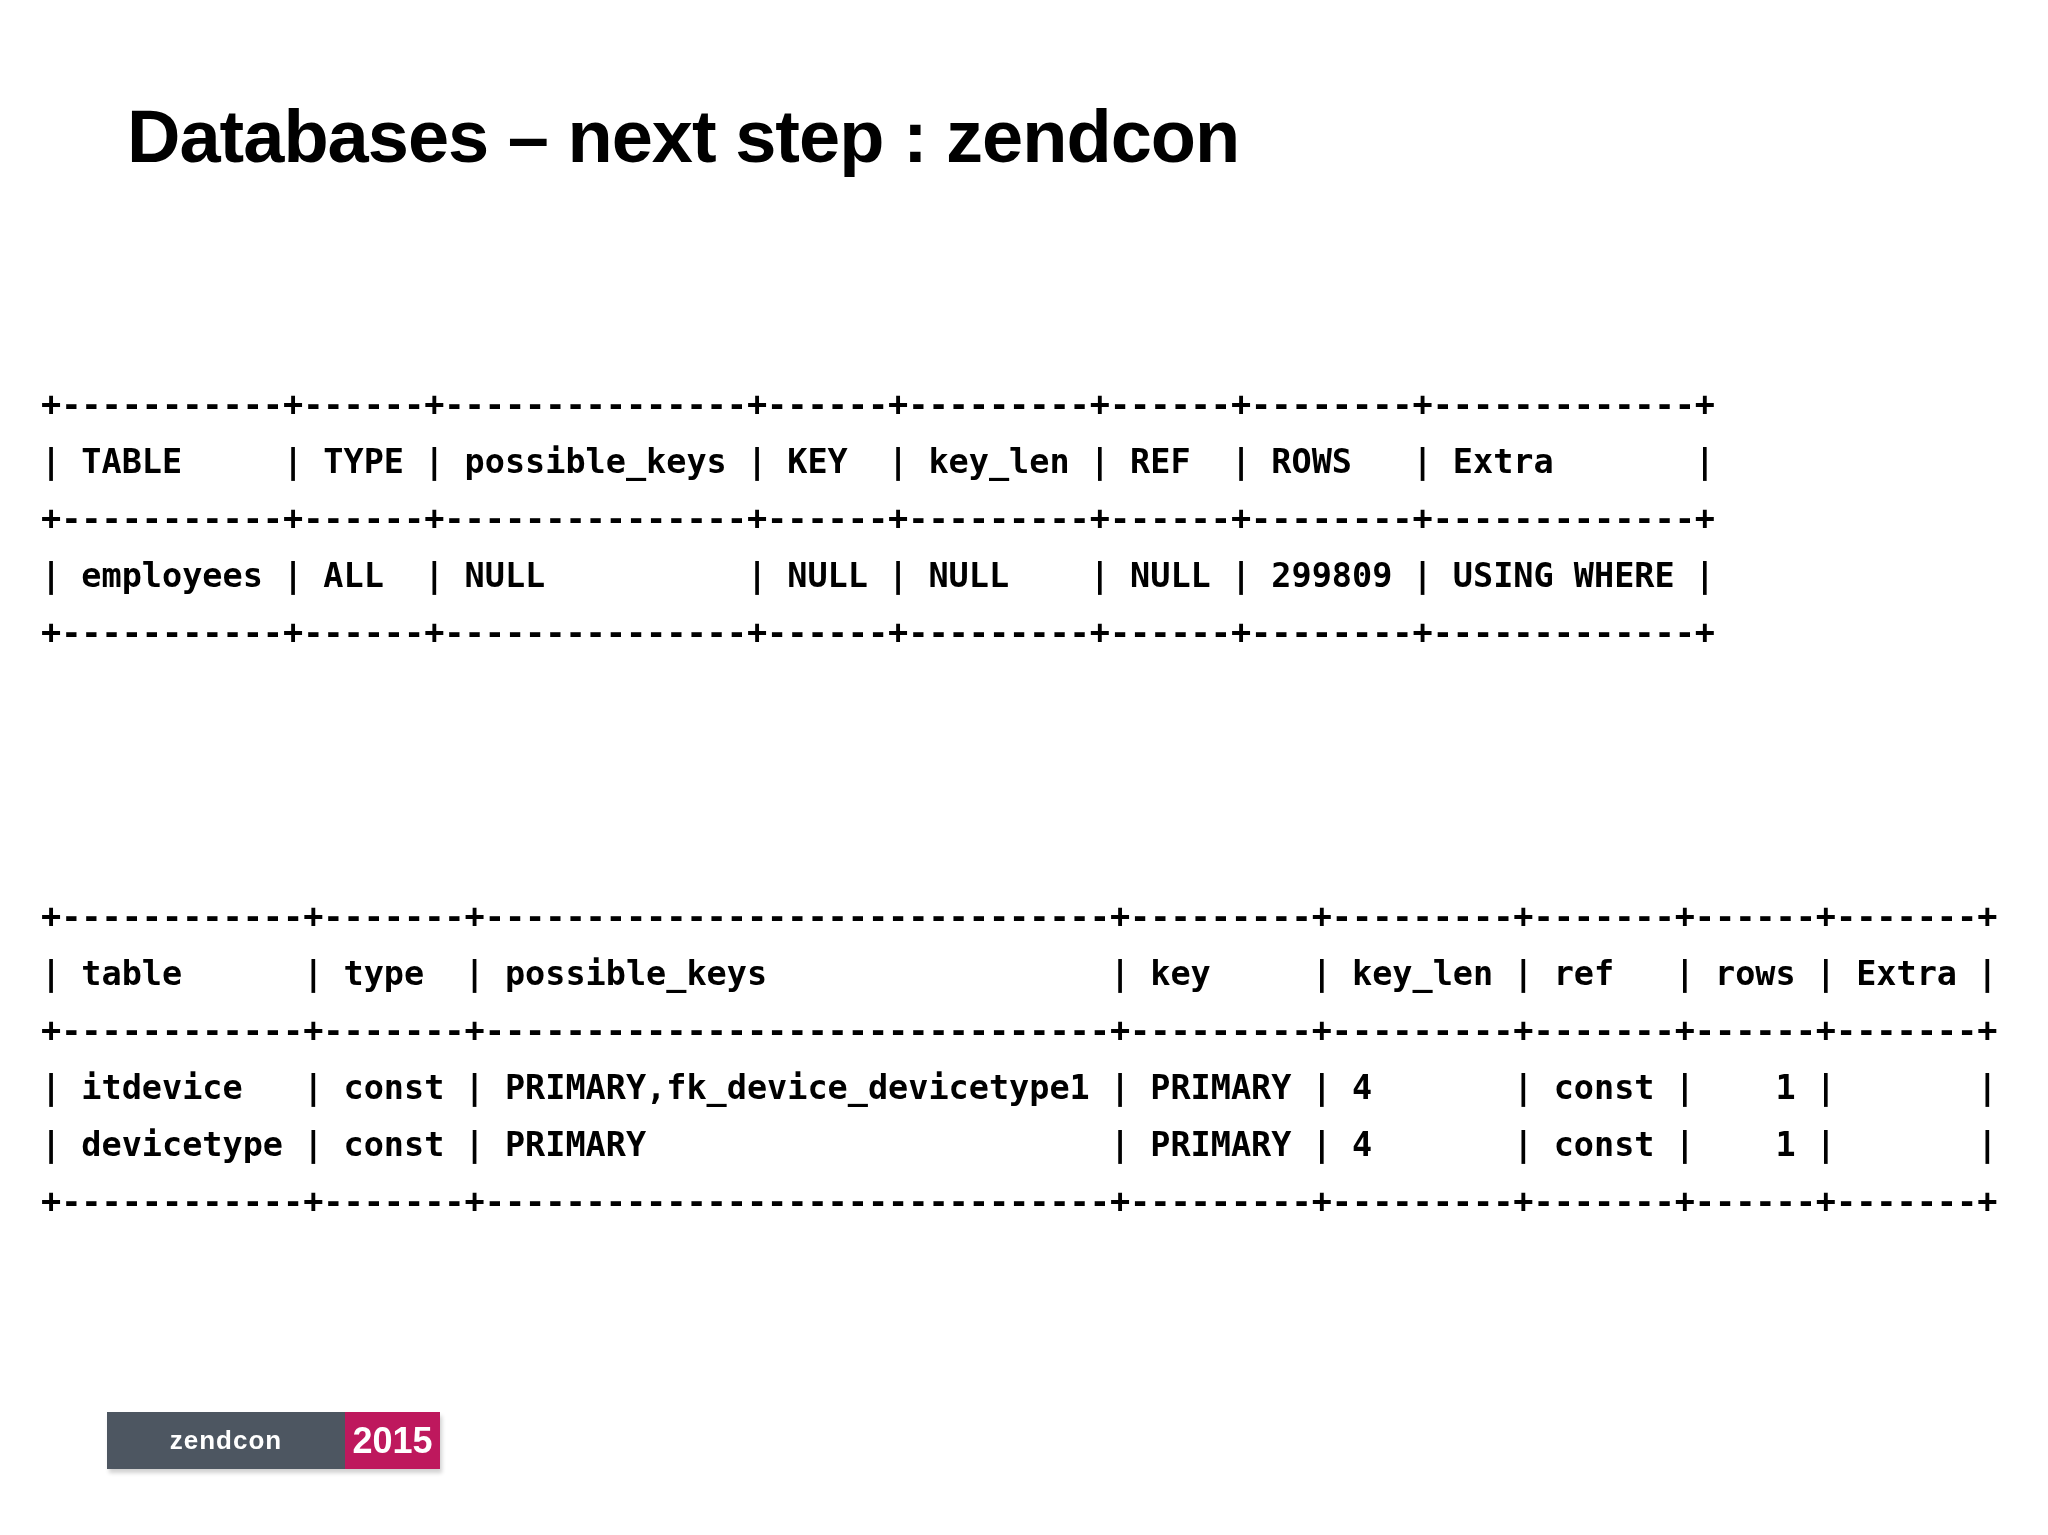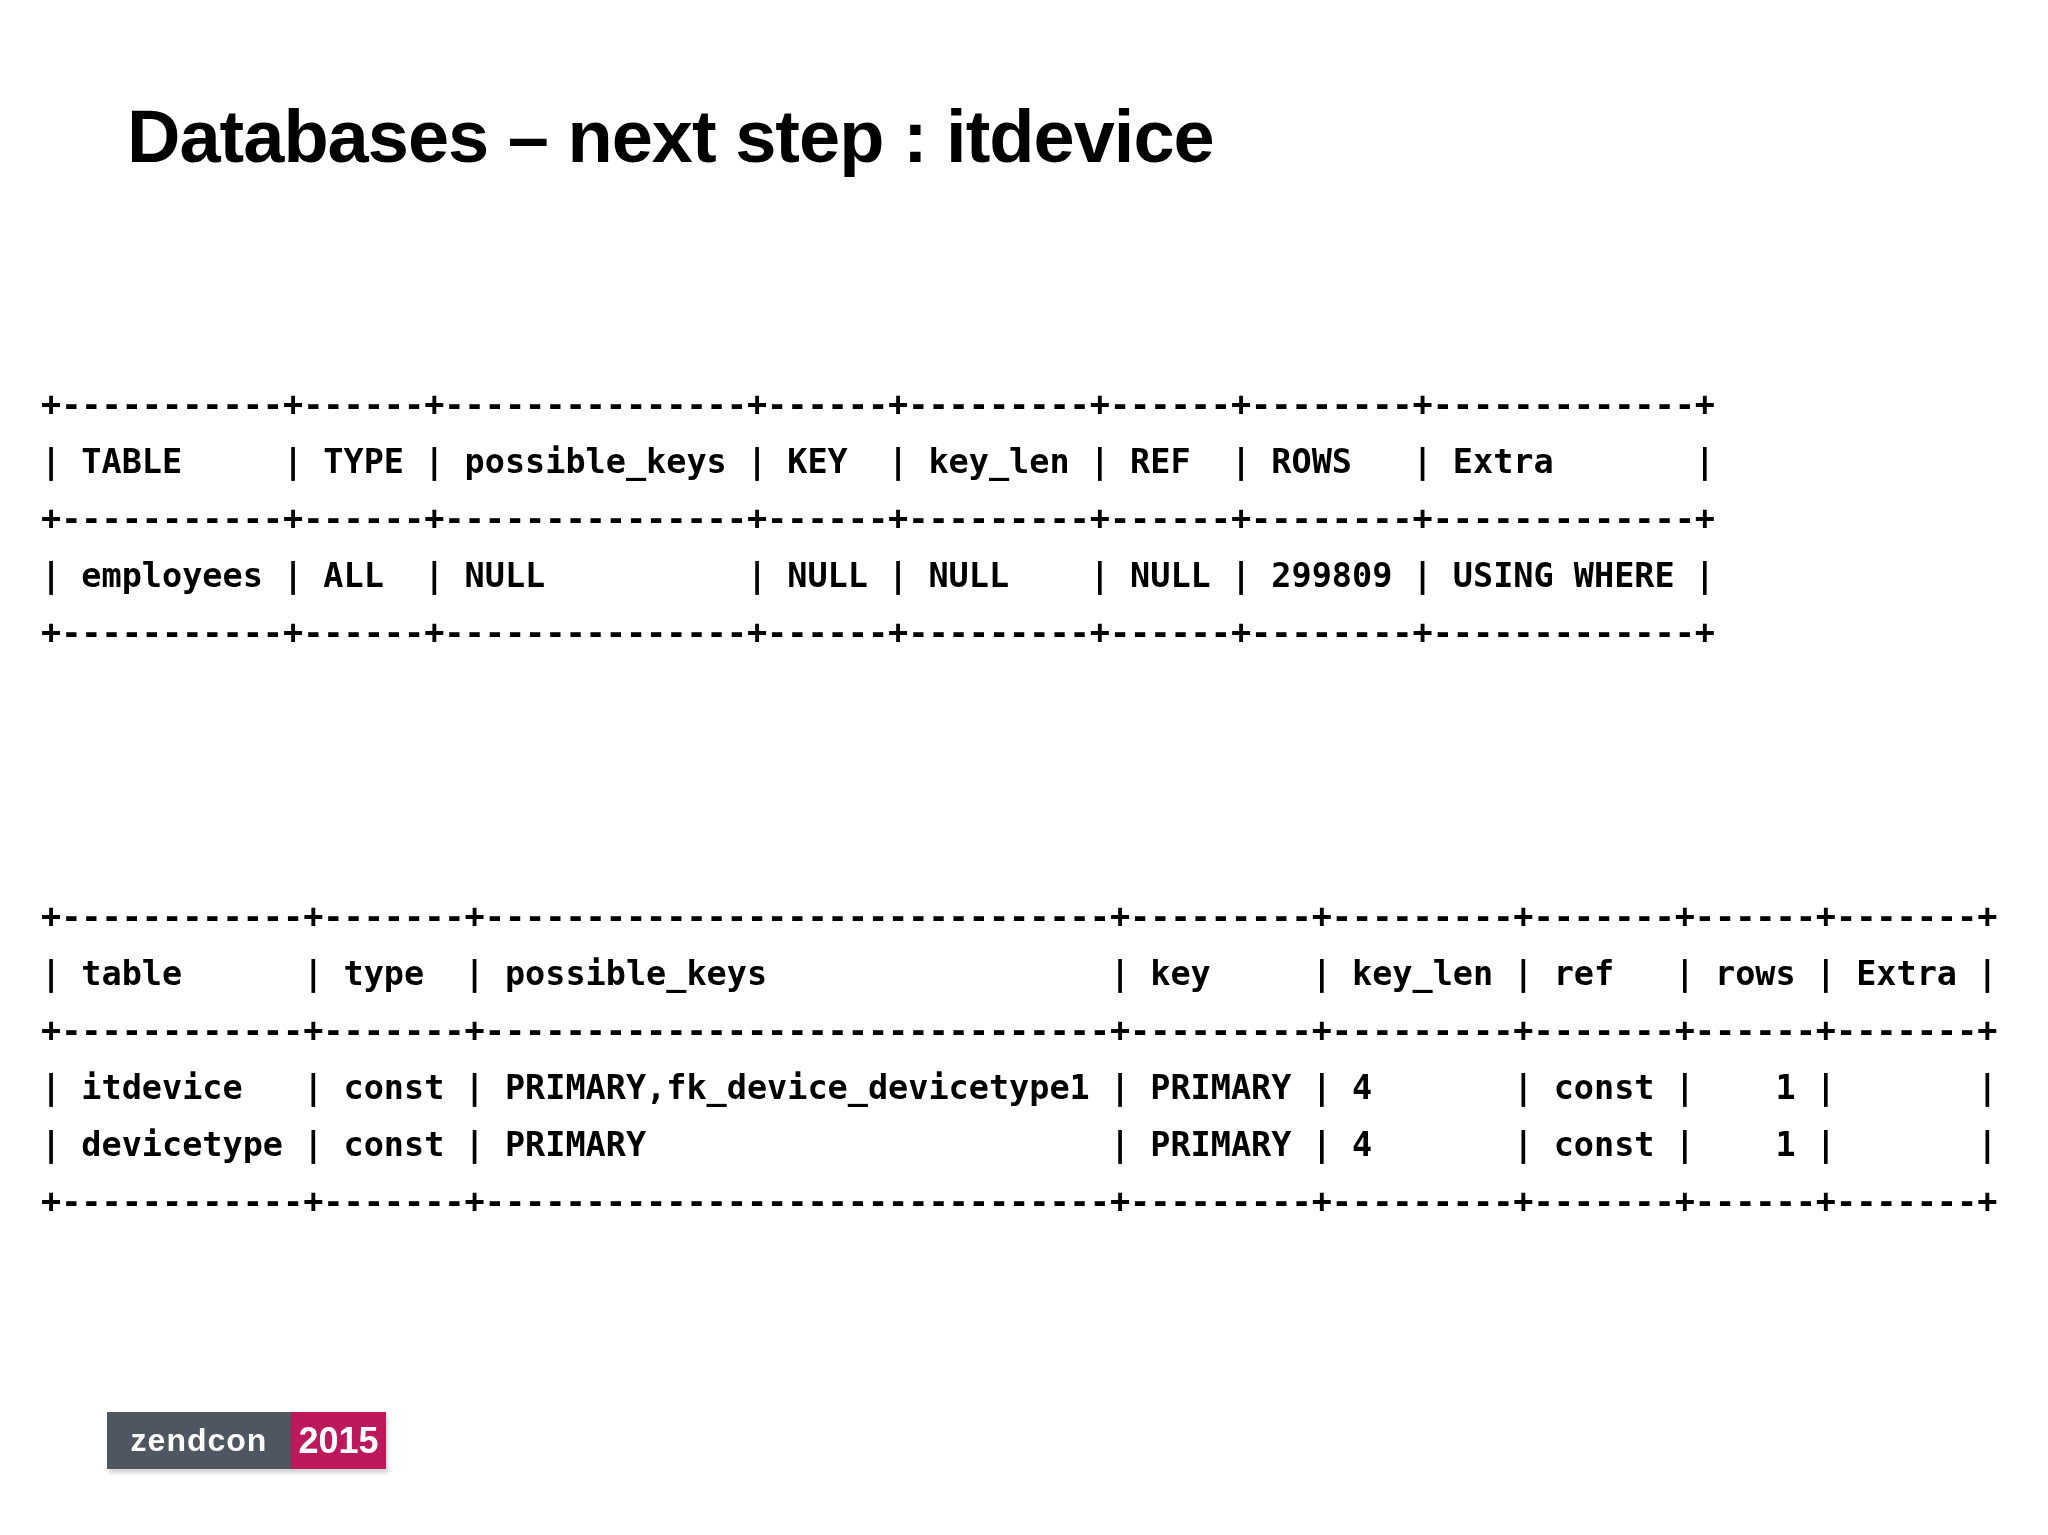--- a/index.html
+++ b/index.html
@@ -53,22 +53,22 @@
     display: flex;
     height: 57px;
     box-shadow: 2px 4px 4px rgba(0,0,0,0.18);
   }
   .logo-brand {
     background: #4d5661;
     color: #ffffff;
     display: flex;
     align-items: center;
     justify-content: center;
-    width: 184px;
-    font-size: 32px;
+    width: 238px;
+    font-size: 26px;
     font-weight: bold;
     letter-spacing: 1px;
     font-family: "Liberation Sans", sans-serif;
   }
   .logo-year {
     background: #be185d;
     color: #ffffff;
     display: flex;
     align-items: center;
     justify-content: center;
@@ -76,21 +76,21 @@
     font-size: 36px;
     font-weight: bold;
     font-family: "Liberation Sans", sans-serif;
   }
 </style>
 </head>
 <body>
 
 <div class="slide">
 
-  <h1 class="slide-title">Databases – next step : itdevice</h1>
+  <h1 class="slide-title">Databases – next step : zendcon</h1>
 
   <pre class="explain first">+-----------+------+---------------+------+---------+------+--------+-------------+
 | TABLE     | TYPE | possible_keys | KEY  | key_len | REF  | ROWS   | Extra       |
 +-----------+------+---------------+------+---------+------+--------+-------------+
 | employees | ALL  | NULL          | NULL | NULL    | NULL | 299809 | USING WHERE |
 +-----------+------+---------------+------+---------+------+--------+-------------+</pre>
 
   <pre class="explain second">+------------+-------+-------------------------------+---------+---------+-------+------+-------+
 | table      | type  | possible_keys                 | key     | key_len | ref   | rows | Extra |
 +------------+-------+-------------------------------+---------+---------+-------+------+-------+

